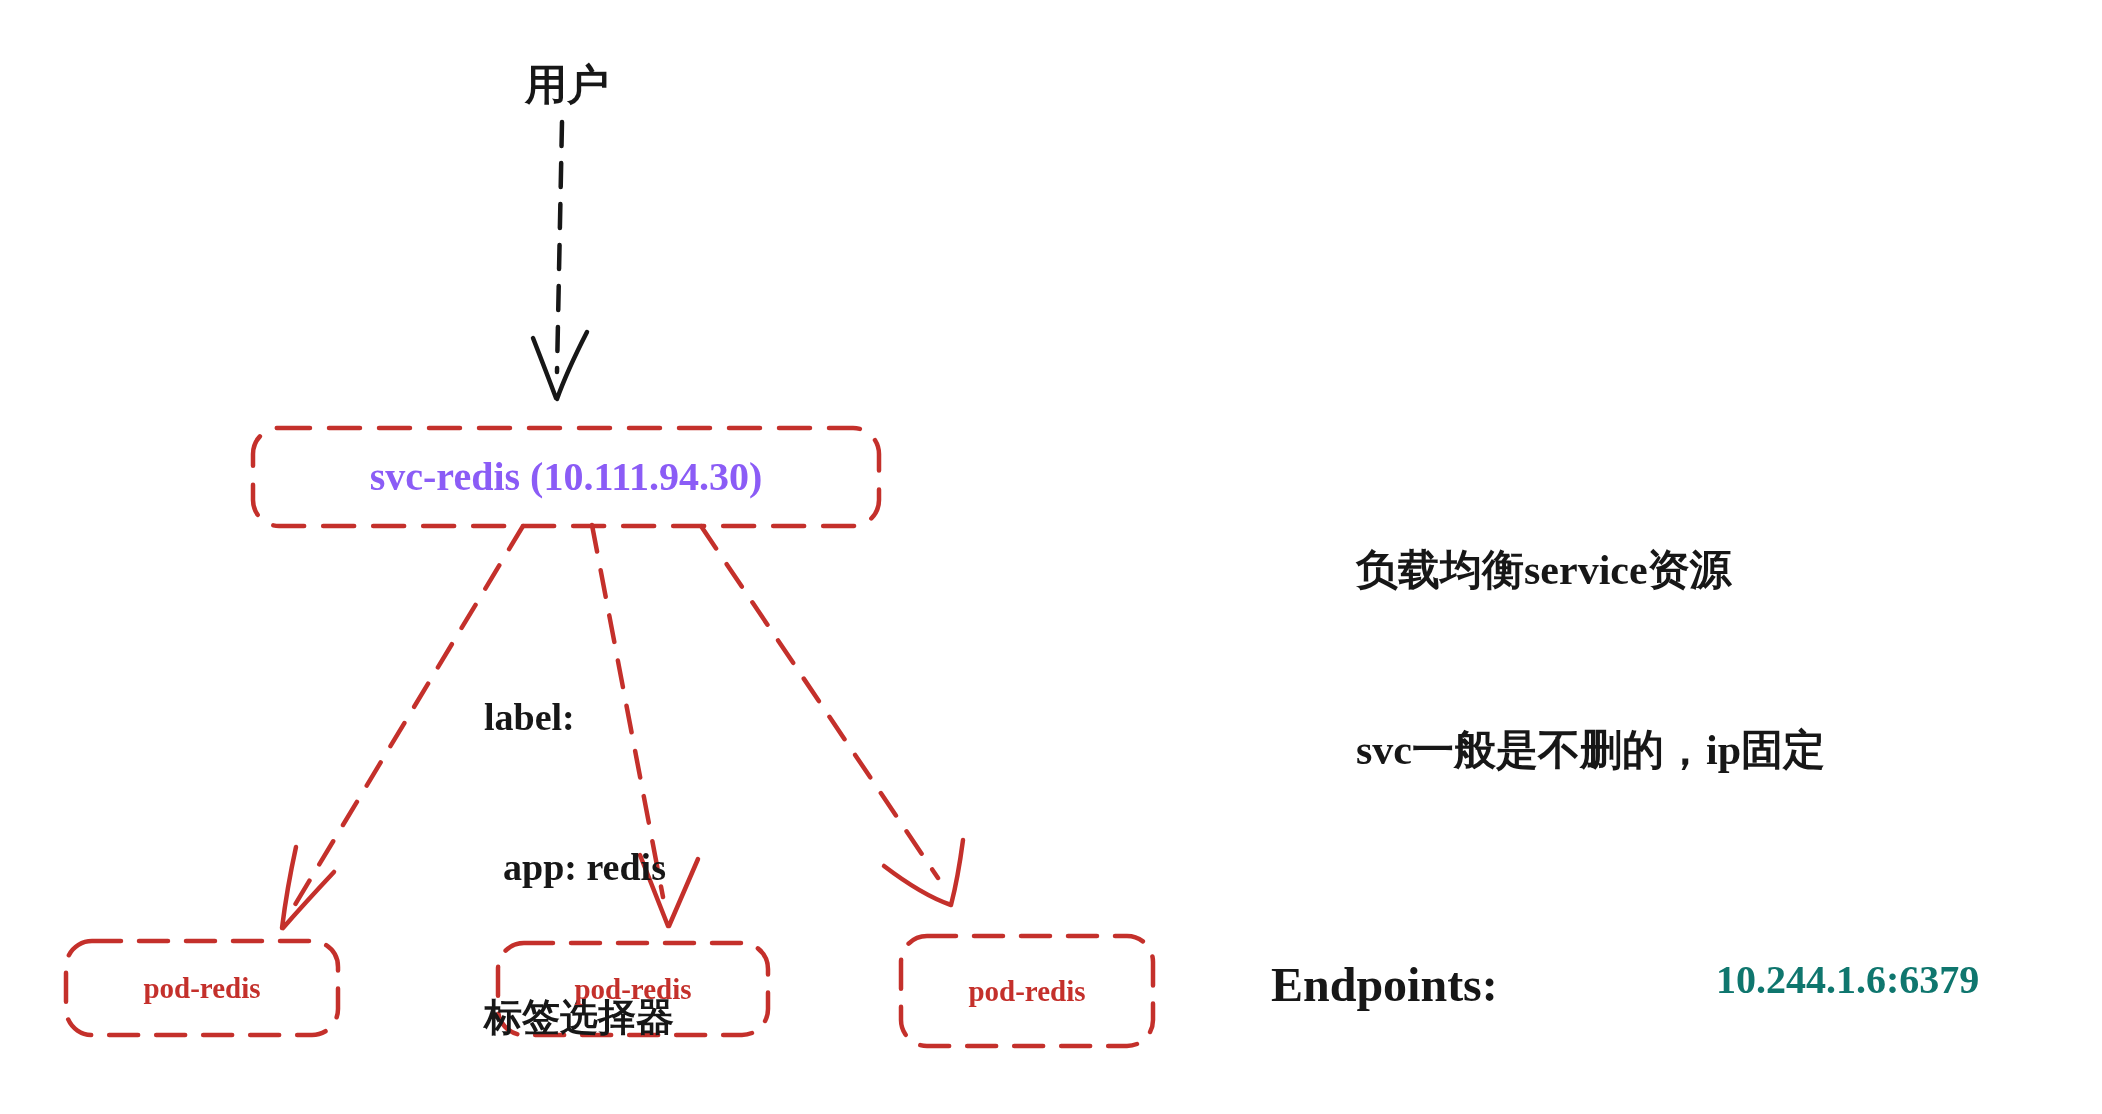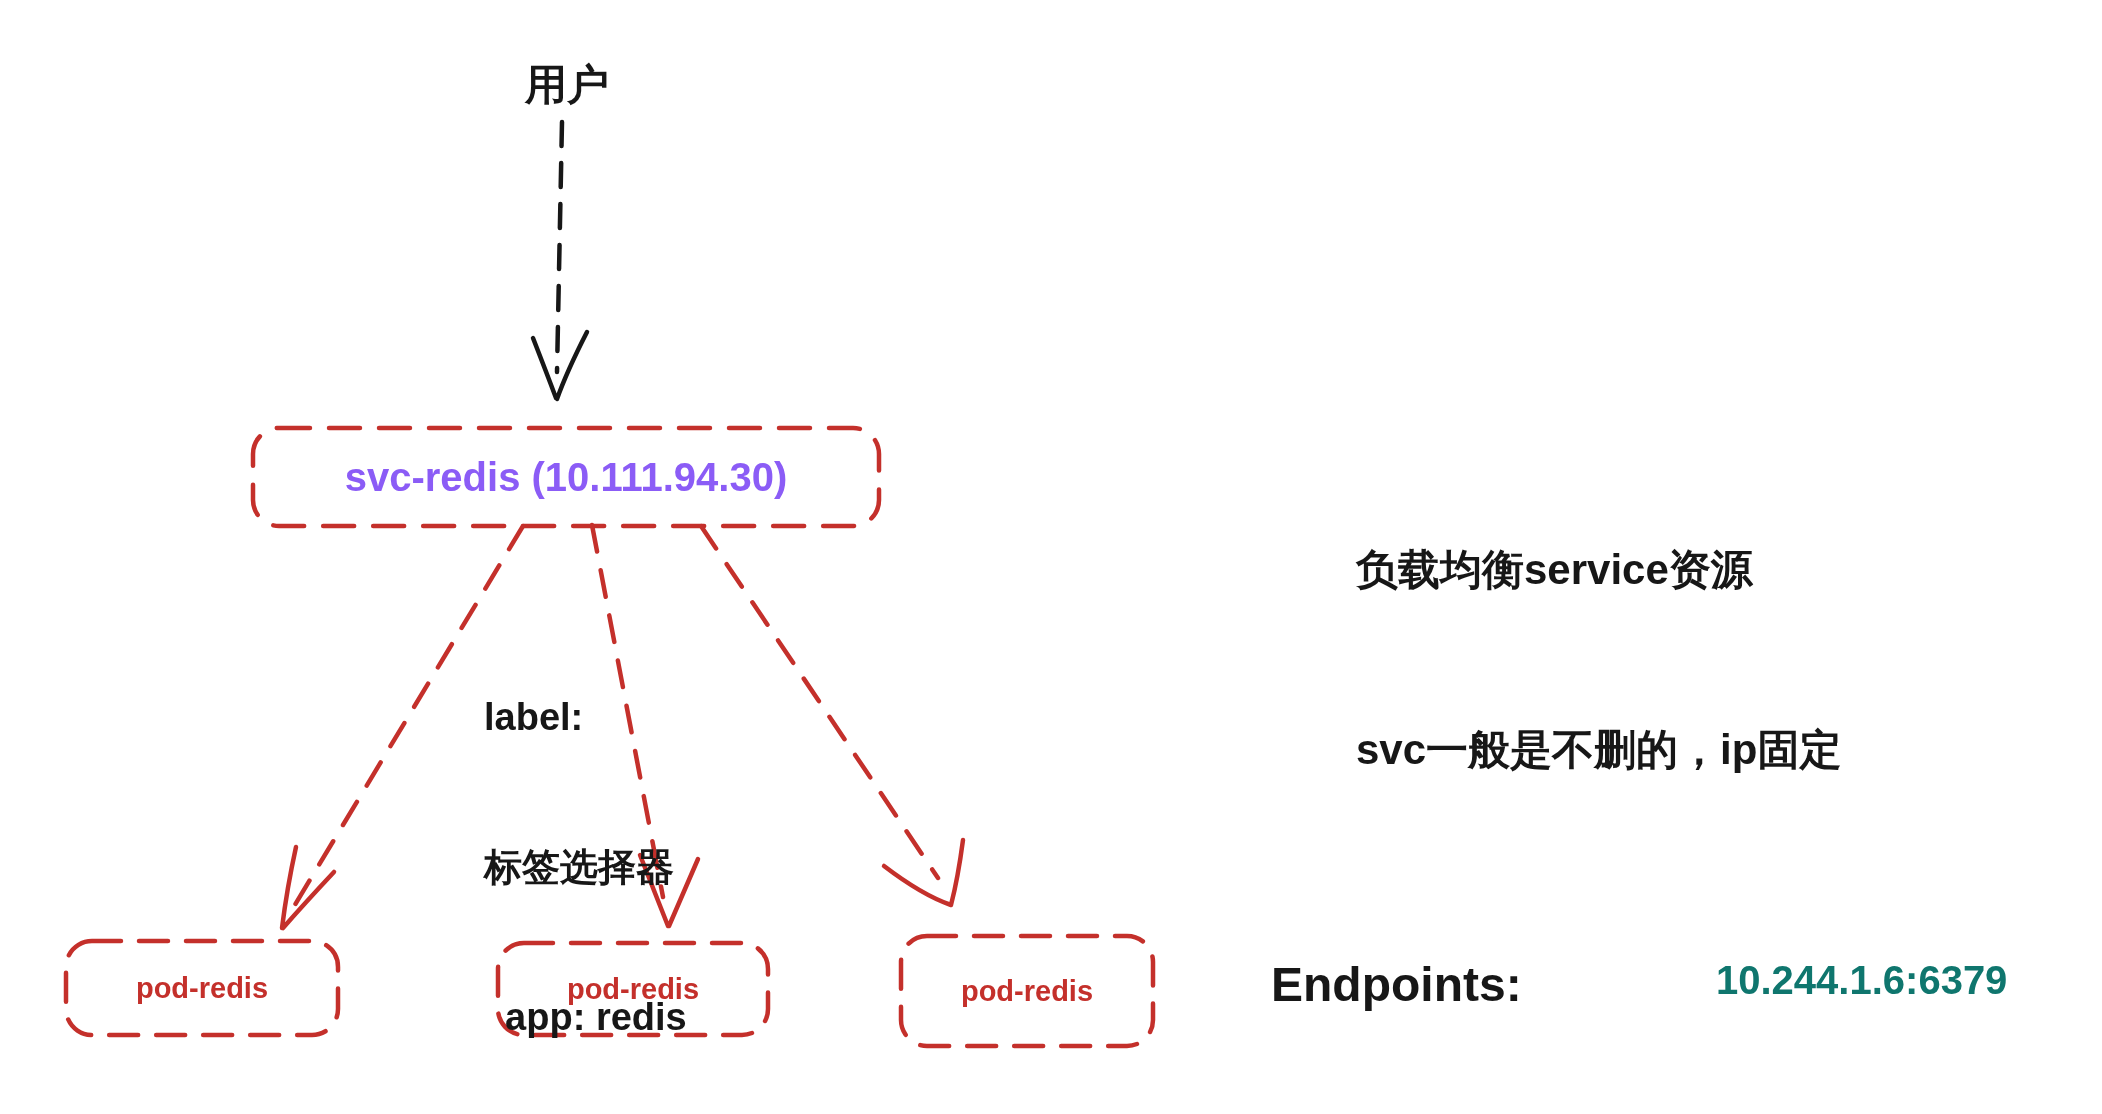--- a/index.html
+++ b/index.html
@@ -6,21 +6,21 @@
     margin: 0;
     padding: 0;
     background: #ffffff;
   }
   #canvas {
     position: relative;
     width: 2102px;
     height: 1114px;
     background: #ffffff;
     overflow: hidden;
-    font-family: Liberation Sans, sans-serif;
+    font-family: Liberation Serif, serif;
     color: #171717;
   }
   #sketch-layer {
     position: absolute;
     left: 0;
     top: 0;
     width: 2102px;
     height: 1114px;
   }
   .txt {
@@ -114,22 +114,22 @@
     <rect x="498" y="943" width="270" height="92" rx="26" stroke="#c4302b" stroke-width="4.5" stroke-dasharray="29 18"></rect>
     <rect x="901" y="936" width="252" height="110" rx="26" stroke="#c4302b" stroke-width="4.5" stroke-dasharray="29 18"></rect>
   </svg>
 
   <div class="txt user-label">用户</div>
 
   <div class="txt svc-label">svc-redis (10.111.94.30)</div>
 
   <div class="txt selector-block">
     <div>label:</div>
+    <div>  app: redis</div>
     <div>标签选择器</div>
-    <div>  app: redis</div>
   </div>
 
   <div class="txt note-block">
     <div>负载均衡service资源</div>
     <div>svc一般是不删的，ip固定</div>
   </div>
 
   <div class="txt pod-label pod-1">pod-redis</div>
   <div class="txt pod-label pod-2">pod-redis</div>
   <div class="txt pod-label pod-3">pod-redis</div>

